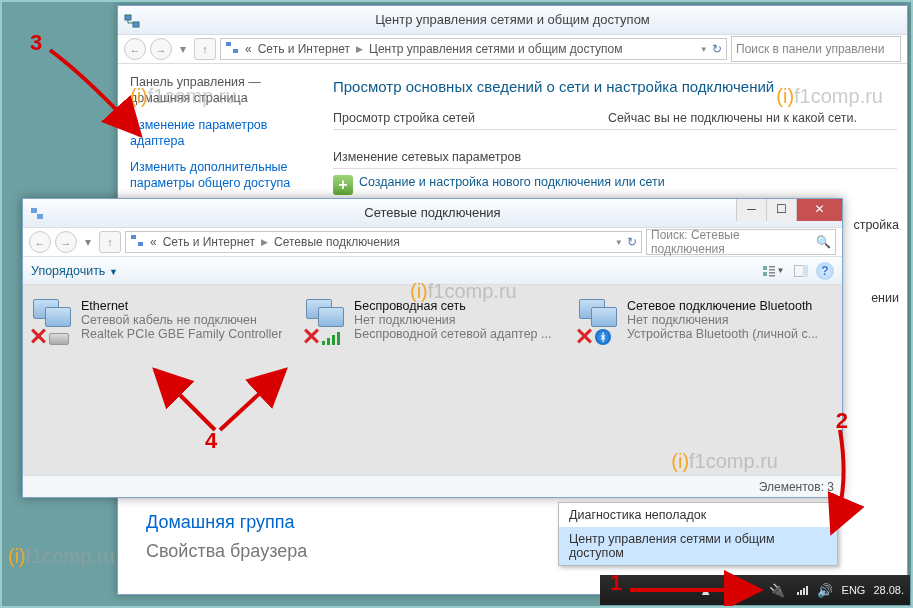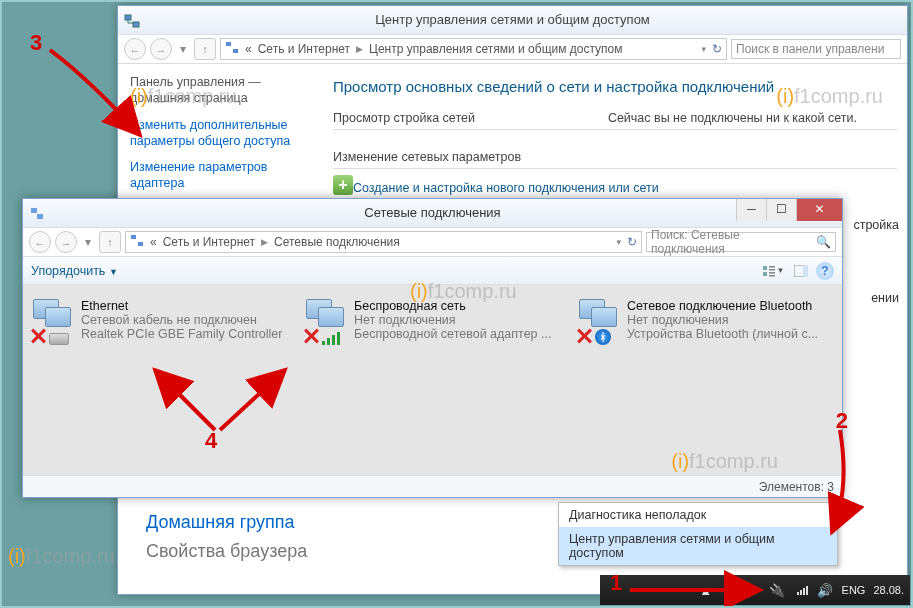--- a/index.html
+++ b/index.html
@@ -8,30 +8,30 @@
 
   
   .win1 { position:absolute; left:117px; top:5px; width:791px; height:590px; background:#fff; border:1px solid #7fa3c9; box-shadow:0 0 8px rgba(0,0,0,.3); }
   .win1 .titlebar { height:28px; background:linear-gradient(#fafcff,#e6eef7); text-align:center; line-height:28px; font-size:13px; color:#444; position:relative; }
   .win1 .titlebar .ticon { position:absolute; left:6px; top:5px; width:16px; height:16px; }
   .navrow { height:30px; border-top:1px solid #ddd; border-bottom:1px solid #ddd; background:#fff; display:flex; align-items:center; padding:0 6px; font-size:12px; color:#555; gap:4px; }
   .navbtn { width:22px; height:22px; border:1px solid #ccc; border-radius:50%; background:#f7f7f7; display:flex; align-items:center; justify-content:center; font-size:11px; color:#888; }
   .addrbar { flex:1; height:22px; border:1px solid #c9c9c9; display:flex; align-items:center; padding:0 4px; gap:6px; }
   .crumb { white-space:nowrap; }
   .crumb-sep { color:#888; font-size:9px; }
-  .searchbox { width:170px; height:20px; border:1px solid #c9c9c9; padding:0 4px; color:#888; font-size:12px; display:flex; align-items:center; gap:4px; }
+  .searchbox { width:170px; height:26px; border:1px solid #c9c9c9; padding:0 4px; color:#888; font-size:12px; display:flex; align-items:center; gap:4px; }
   .win1-body { display:flex; height:calc(100% - 58px); }
   .sidepanel { width:205px; padding:10px 12px; font-size:12.5px; color:#0066cc; }
   .sidepanel .grp { color:#555; margin-bottom:10px; line-height:1.3; }
   .sidepanel .link { color:#0066cc; margin-bottom:10px; line-height:1.3; cursor:pointer; }
   .mainpane { flex:1; padding:14px 10px; font-size:12.5px; }
   .mainpane h2 { font-size:15px; color:#0d5b8c; font-weight:400; margin-bottom:16px; }
   .section-h { color:#444; font-size:12.5px; margin-bottom:4px; }
   .section-line { height:1px; background:#ddd; margin-bottom:6px; }
-  .newconn { display:flex; align-items:flex-end; }
+  .newconn { display:flex; align-items:flex-start; gap:6px; }
   .newconn .plus { width:20px; height:20px; position:relative; }
   .newconn .plus::before { content:""; position:absolute; inset:0; background:linear-gradient(#9fd47a,#5fa63a); border-radius:3px; }
   .newconn .plus::after { content:"+"; position:absolute; inset:0; color:#fff; font-weight:bold; font-size:16px; text-align:center; line-height:20px; }
   .mainpane a { color:#0d5b8c; text-decoration:none; }
   .bottom-links { position:absolute; left:146px; bottom:38px; font-size:18px; }
   .bottom-links div { color:#0066cc; margin-bottom:8px; cursor:pointer; }
   .bottom-links .grey { color:#777; cursor:default; }
 
   
   .win2 { position:absolute; left:22px; top:198px; width:821px; height:300px; background:#e5e5e5; border:1px solid #7fa3c9; box-shadow:0 0 10px rgba(0,0,0,.35); }
@@ -121,26 +121,26 @@
       <span>Поиск в панели управлени</span>
     </div>
   </div>
   <div class="win1-body">
     <div class="sidepanel">
       <div class="grp">
         <span>Панель управления —</span><br>
         <span>домашняя страница</span>
       </div>
       <div class="link">
+        <span>Изменение параметров</span><br>
+        <span>адаптера</span>
+      </div>
+      <div class="link">
         <span>Изменить дополнительные</span><br>
         <span>параметры общего доступа</span>
-      </div>
-      <div class="link">
-        <span>Изменение параметров</span><br>
-        <span>адаптера</span>
       </div>
     </div>
     <div class="mainpane">
       <h2>Просмотр основных сведений о сети и настройка подключений</h2>
       <div class="section-h">
         <span>Просмотр стройка сетей</span>
         <span style="float:right;margin-right:40px">Сейчас вы не подключены ни к какой сети.</span>
       </div>
       <div class="section-line"></div>
       <div style="height:14px"></div>

